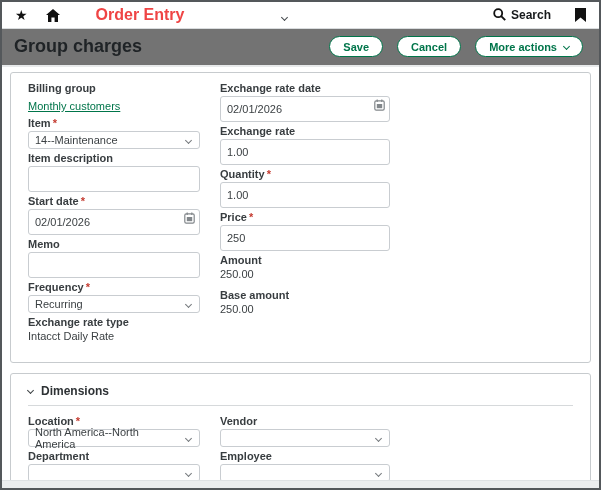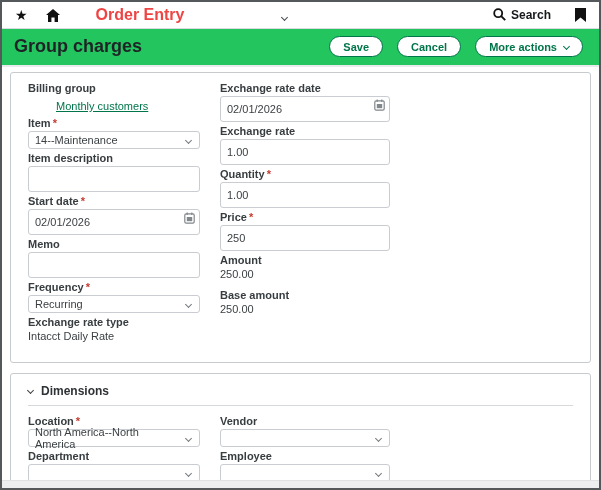--- a/index.html
+++ b/index.html
@@ -23,21 +23,21 @@
   .search-label { font-size:12px; font-weight:bold; color:#16191b; }
   .bookmark-wrap { margin-left:24px; }
   .chev {
     width:5px; height:5px; border-right:1.4px solid #43484c; border-bottom:1.4px solid #43484c;
     transform:rotate(45deg); display:inline-block;
   }
   .chev.gray { border-color:#75797d; }
   .chev.green { border-color:#00754a; }
   
   .pagehead {
-    display:flex; align-items:flex-start; padding:7px 12px 8px; border-bottom:2px solid #e8eaeb; background:#22c55e;
+    display:flex; align-items:flex-start; padding:7px 12px 8px; border-bottom:2px solid #e8eaeb; background:#737373;
   }
   .page-title { font-size:18px; font-weight:bold; color:#1f2326; margin:0; line-height:21px; }
   .actions { margin-left:auto; display:flex; gap:14px; padding-right:4px; }
   .btn {
     border:1.5px solid #00754a; color:#00754a; background:#fff; border-radius:11px;
     height:21px; padding:0 13px; font-size:11px; font-weight:bold; font-family:inherit;
     display:inline-flex; align-items:center; gap:7px; cursor:pointer;
   }
   
   .content { padding:5px 8px 0; background:#fff; }
@@ -55,21 +55,21 @@
   }
   .datewrap { position:relative; }
   .datewrap input.txt { padding-right:20px; }
   .cal-icon { position:absolute; right:5px; top:3px; cursor:pointer; line-height:0; }
   .selbox {
     height:18px; border:1px solid #c9cdd1; border-radius:3px; background:#fff;
     display:flex; align-items:center; padding:0 20px 0 6px; font-size:11px; color:#3a3f42;
     position:relative; cursor:pointer;
   }
   .selbox .chev { position:absolute; right:8px; top:6px; }
-  .link { color:#00754a; text-decoration:underline; font-size:11px; line-height:12px; cursor:pointer; display:inline-block;margin-left:28px; }
+  .link { color:#00754a; text-decoration:underline; font-size:11px; line-height:12px; cursor:pointer; display:inline-block; }
   .static-val { font-size:11px; color:#3a3f42; line-height:12px; margin-top:2px; }
   .field.static { margin-bottom:9px; }
   
   .dims-header {
     display:flex; align-items:center; gap:8px; font-size:12px; font-weight:bold; color:#2e3235;
     padding:1px 0 7px; border-bottom:1px solid #d6d9db; margin-bottom:9px; cursor:pointer;
   }
   .dims-header .chev { margin-top:-2px; border-color:#3c4144; }
   
   .footer-strip {

